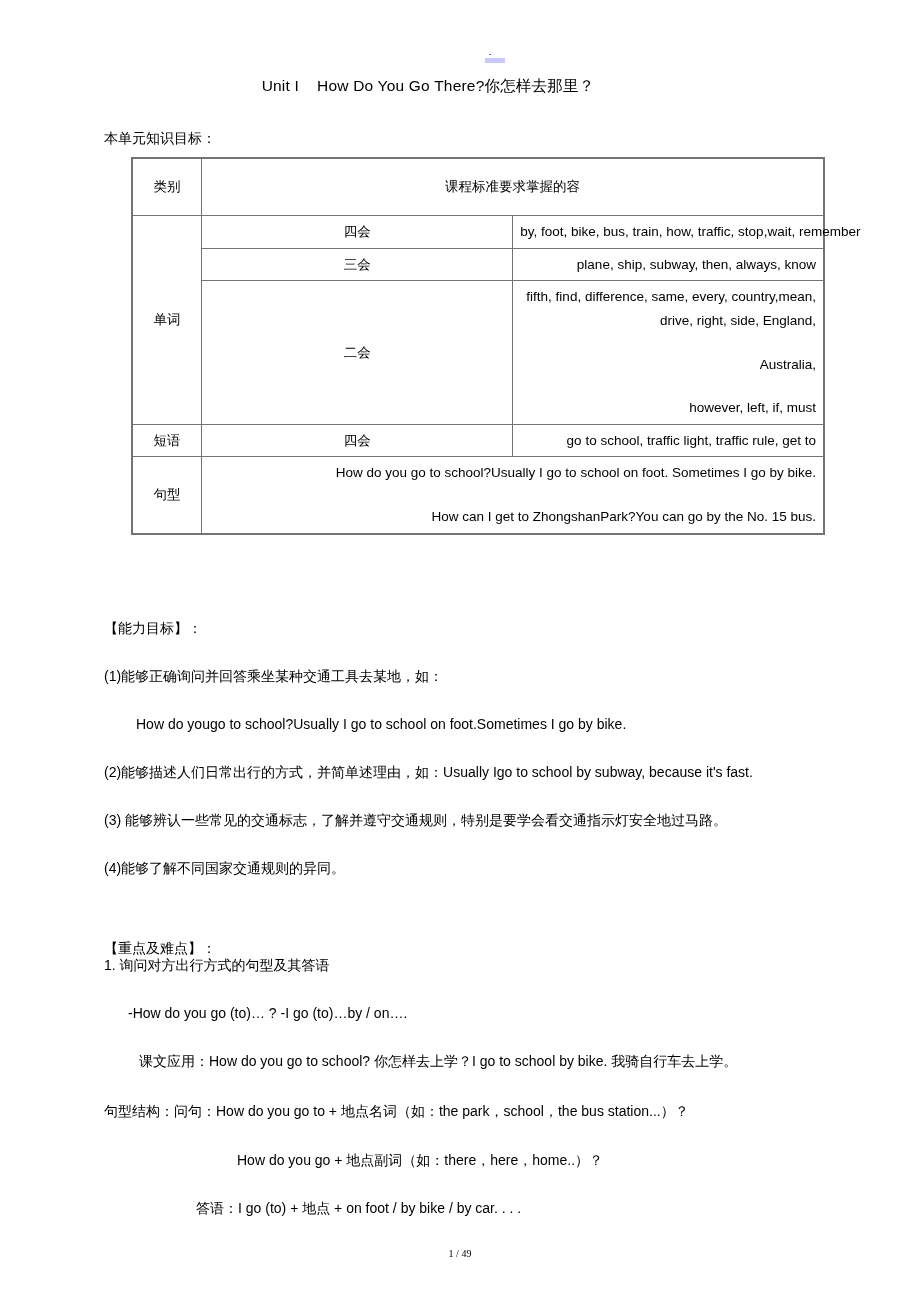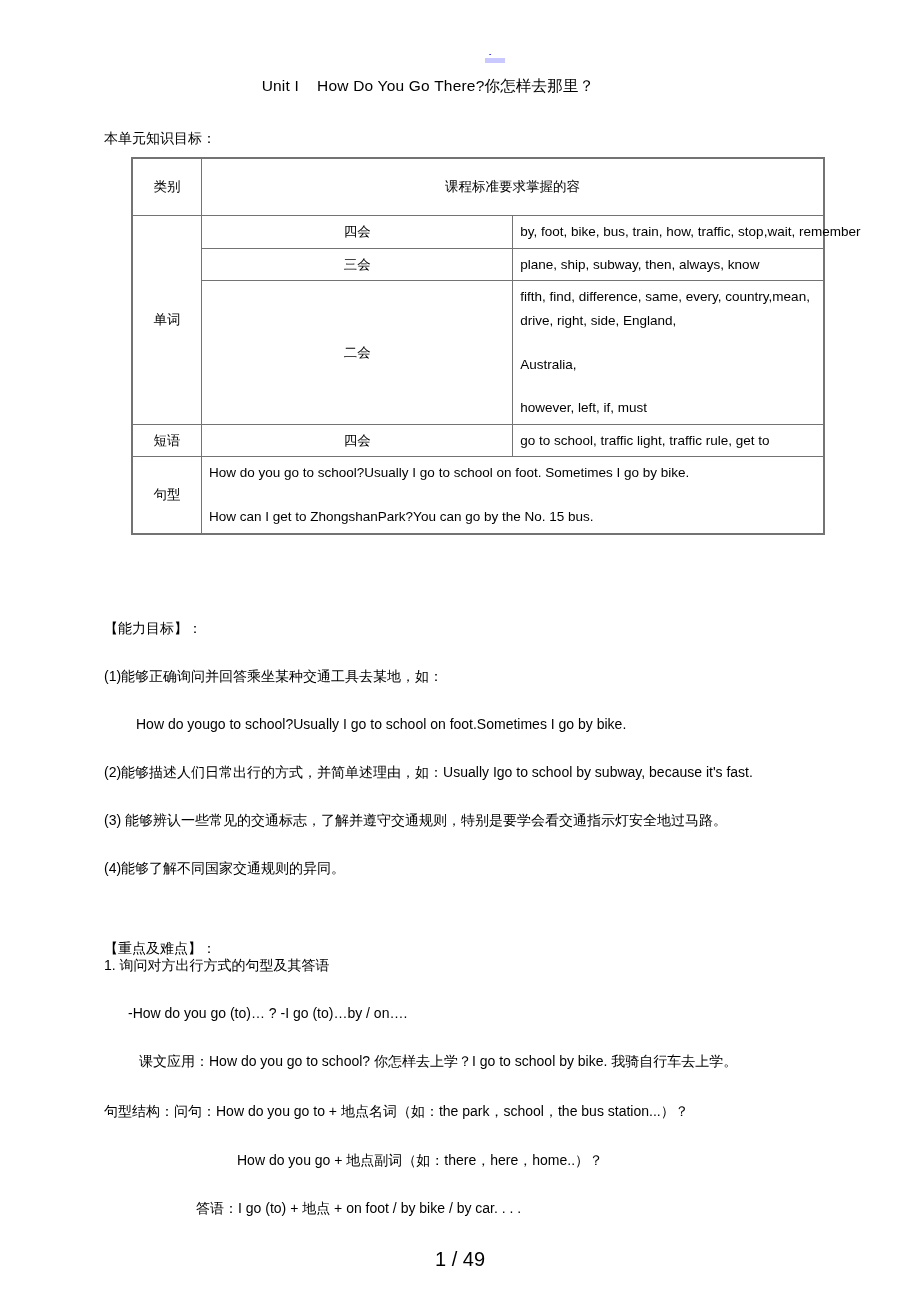--- a/index.html
+++ b/index.html
@@ -81,21 +81,21 @@
     vertical-align: middle;
     line-height: 1.75;
   }
   .kt .outer-l { border-left-width: 2px; }
   .kt .outer-r { border-right-width: 2px; }
   .kt .outer-t { border-top-width: 2px; }
   .kt .outer-b { border-bottom-width: 2px; }
   .col-cat { width: 54px; text-align: center; }
   .col-lvl { width: 47px; text-align: center; }
   .cell-head { text-align: center; }
-  .cell-body { text-align: left; }
+  .cell-body { text-align: right; }
   .h-pad { height: 48px; }
   .nowrapline { white-space: nowrap; }
   .twoline p { margin: 0; padding: 0; }
   .twoline p + p { margin-top: 20px; }
   .threeline p { margin: 0; padding: 0; }
   .threeline p + p { margin-top: 20px; }
 
   
   .para {
     position: absolute;
@@ -118,22 +118,22 @@
   #focus-1-structure2   { top: 1152px; left: 237px; }
   #focus-1-answer       { top: 1200px; left: 196px; }
 
   
   .footer {
     position: absolute;
     left: 0;
     top: 1248px;
     width: 920px;
     text-align: center;
-    font-family: Liberation Sans, sans-serif;
-    font-size: 20px;
+    font-family: Liberation Serif, serif;
+    font-size: 10px;
   }
 </style>
 </head>
 <body>
 
 <div class="page">
 
   <div class="artifact">
     <i class="a1">-</i>
     <i class="a2">_</i>

